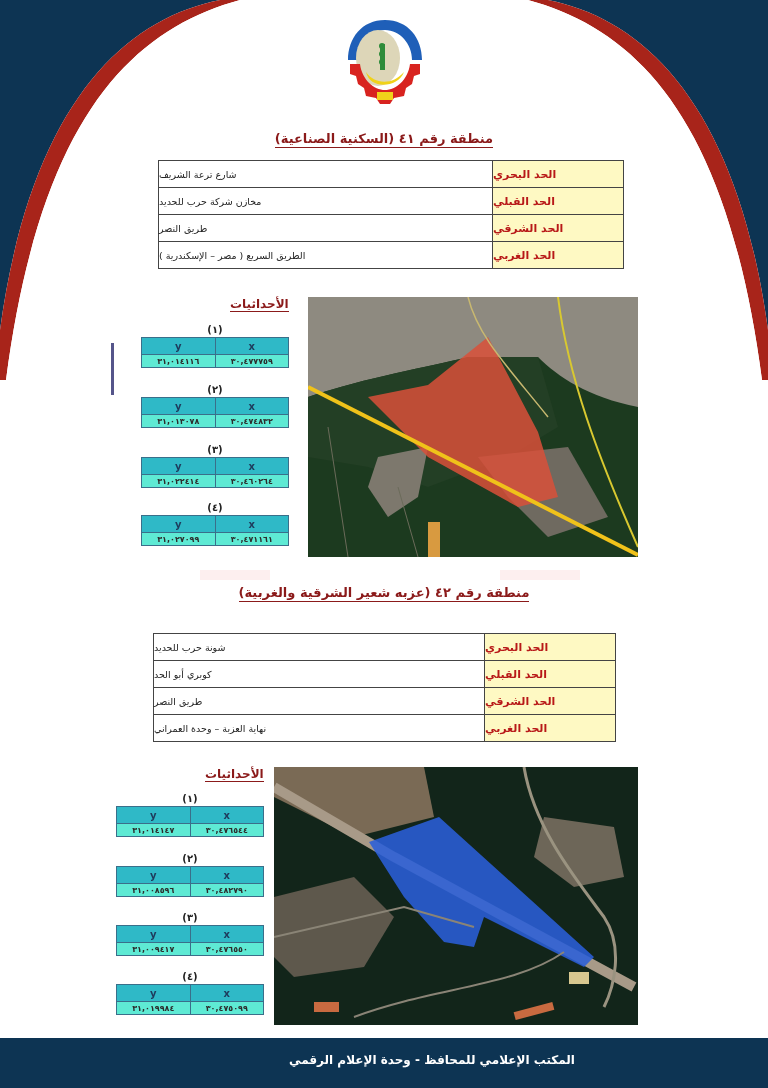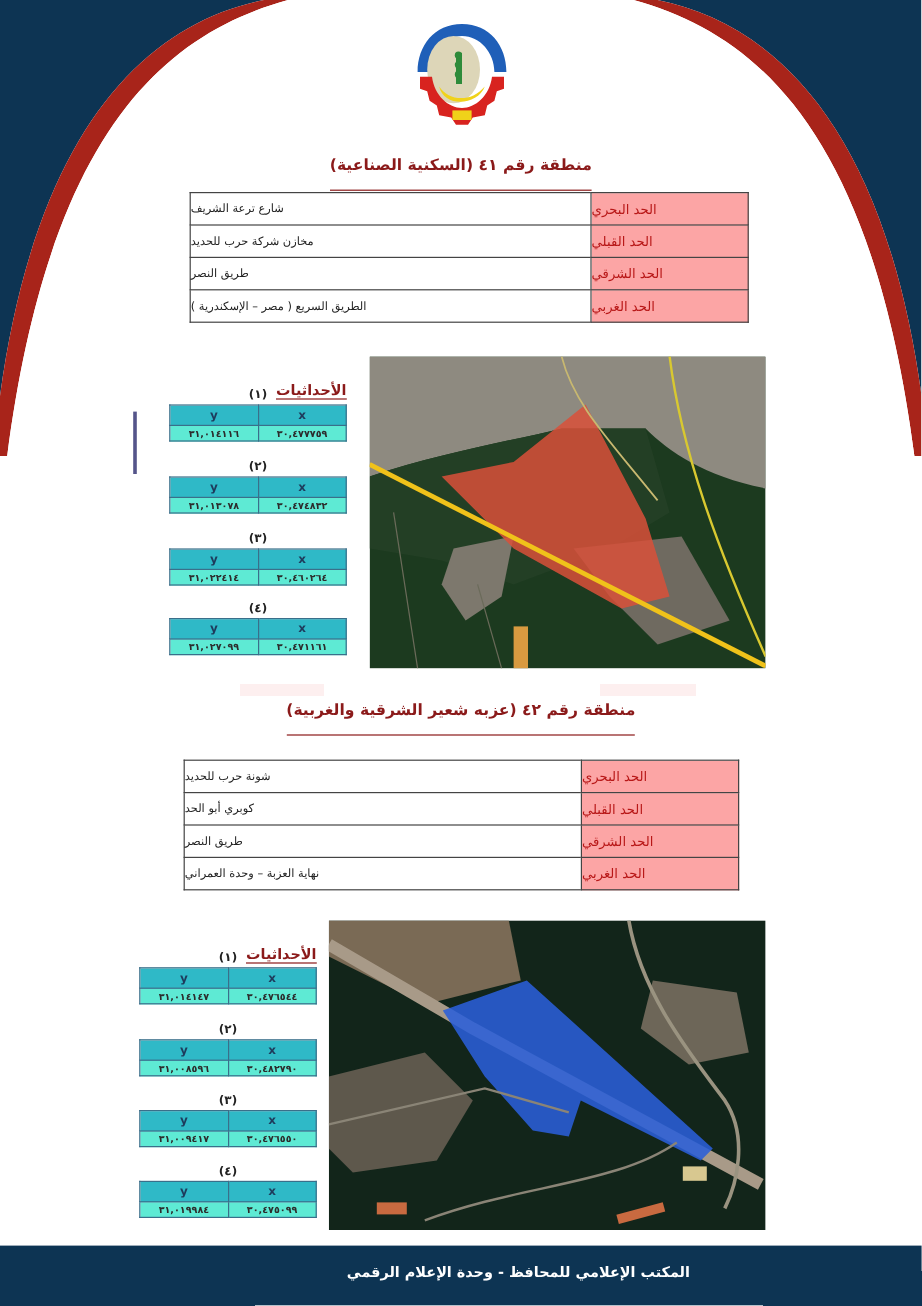--- a/index.html
+++ b/index.html
@@ -2,26 +2,26 @@
 <html><head>
 <meta charset="utf-8">
 <style>
   html,body{margin:0;padding:0;}
   body{width:768px;height:1088px;position:relative;overflow:hidden;background:#ffffff;font-family:"DejaVu Sans",sans-serif;}
   .hdr-left,.hdr-right{position:absolute;top:0;width:260px;height:380px;}
   .hdr-left{left:0;}
   .hdr-right{right:0;}
   .logo{position:absolute;left:340px;top:14px;width:90px;height:92px;}
   .zone-title{position:absolute;left:0;width:768px;text-align:center;font-size:13px;font-weight:bold;color:#8b1a1a;direction:rtl;}
-  .zone-title span{border-bottom:1.5px solid #8b1a1a;padding-bottom:12px;}
+  .zone-title span{border-bottom:1.5px solid #8b1a1a;padding-bottom:1px;}
   .bounds{position:absolute;border:1px solid #333;border-collapse:collapse;direction:rtl;}
   .bounds td{border:1px solid #444;height:26px;font-size:9.5px;text-align:left;color:#222;padding:0;}
-  .bounds td.lbl{background:#fca5a5;color:#b81818;font-weight:normal;font-size:11px;width:130px;}
+  .bounds td.lbl{background:#fef9c3;color:#b81818;font-weight:bold;font-size:11px;width:130px;}
   .bounds td.val{background:#fff;}
-  .coord-title{position:absolute;font-size:12px;font-weight:bold;color:#8b1a1a;direction:rtl;margin-top:21px;}
+  .coord-title{position:absolute;font-size:12px;font-weight:bold;color:#8b1a1a;direction:rtl;}
   .coord-title span{border-bottom:1.5px solid #8b1a1a;}
   .cblock{position:absolute;width:148px;}
   .cnum{text-align:center;font-size:10px;font-weight:bold;color:#222;height:14px;line-height:14px;}
   .ctable{width:148px;border-collapse:collapse;border:1px solid #3a6f8a;}
   .ctable td{width:50%;text-align:center;padding:0;border:1px solid #3a6f8a;}
   .ctable .head td{background:#2fb9c7;height:16px;font-size:10px;font-weight:bold;color:#1e3b5c;}
   .ctable .vals td{background:#5eead4;height:12px;font-size:8px;font-weight:bold;color:#2c2c2c;}
   .sat{position:absolute;overflow:hidden;}
   .vbar{position:absolute;left:111px;top:343px;width:3px;height:52px;background:#55558a;}
   .footer{position:absolute;left:0;top:1038px;width:768px;height:50px;background:#0d3453;color:#fff;text-align:center;line-height:44px;font-size:12px;font-weight:bold;direction:rtl;padding-left:48px;}

